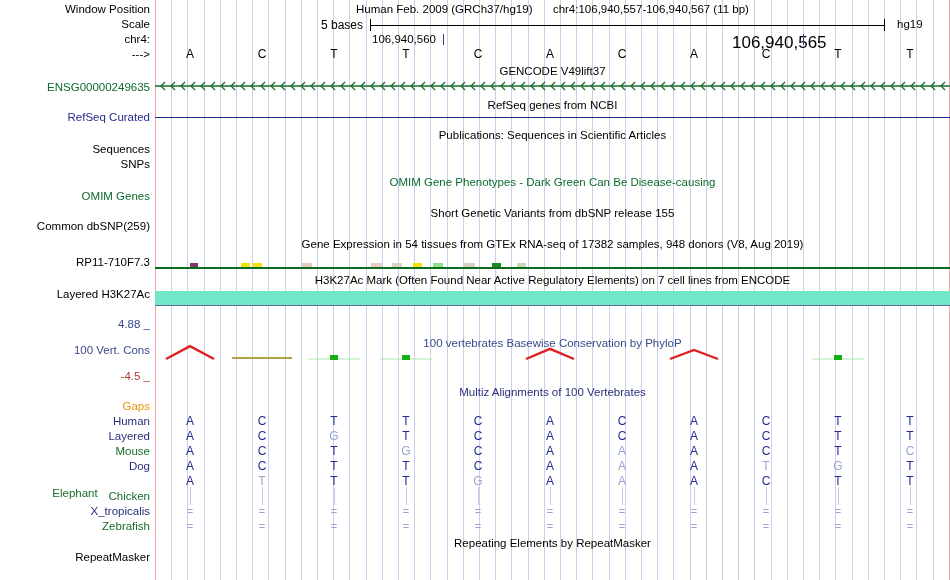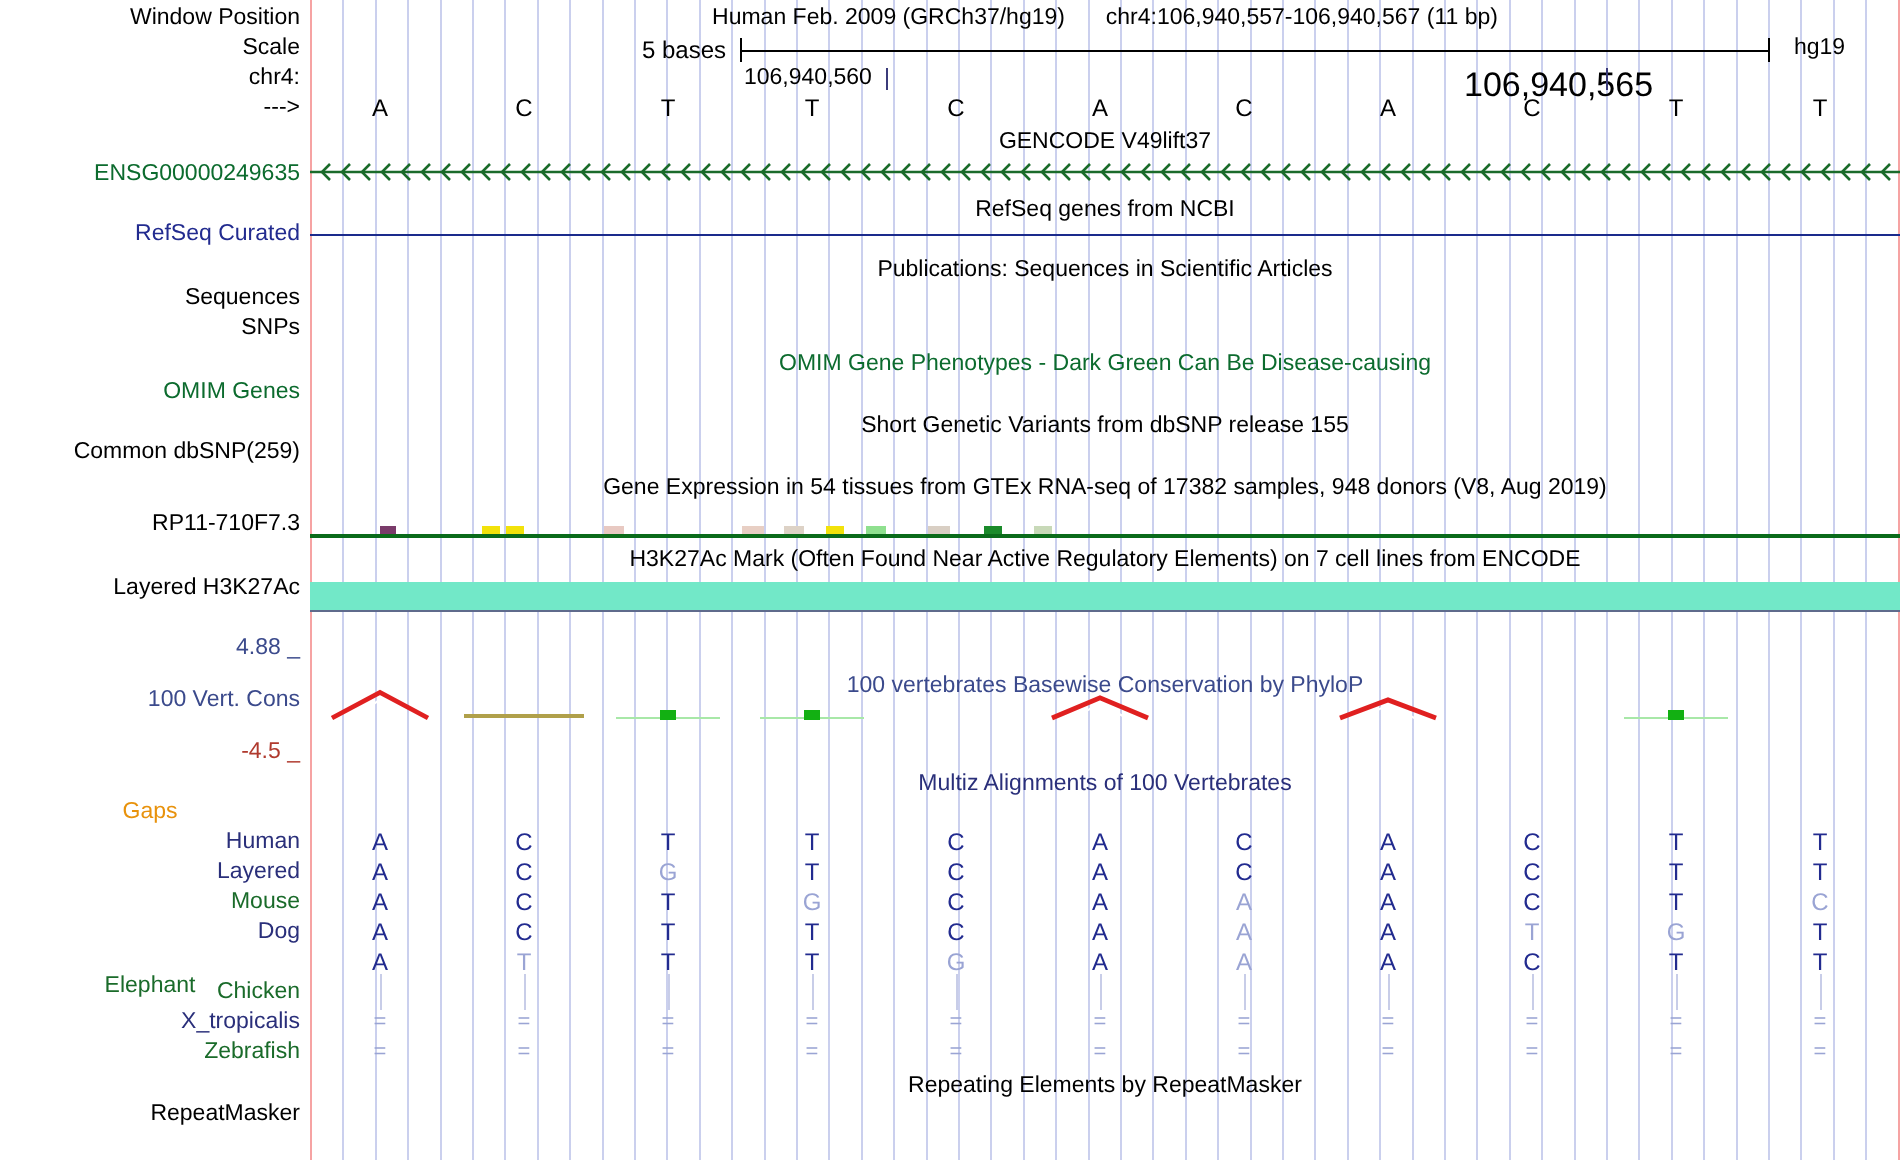--- a/index.html
+++ b/index.html
@@ -72,21 +72,21 @@
     <div class="lbl black hdr" style="top:158px;">SNPs</div>
     <div class="lbl green hdr" style="top:190px;">OMIM Genes</div>
     <div class="lbl black hdr" style="top:220px;">Common dbSNP(259)</div>
     <div class="lbl black hdr" style="top:256px;">RP11-710F7.3</div>
     <div class="lbl black hdr" style="top:288px;">Layered H3K27Ac</div>
 
     <div class="lbl slate hdr" style="top:318px;">4.88 _</div>
     <div class="lbl slate hdr" style="top:344px;">100 Vert. Cons</div>
     <div class="lbl brick hdr" style="top:370px;">-4.5 _</div>
 
-    <div class="lbl orange hdr" style="top:400px;text-align:center;">Gaps</div>
+    <div class="lbl orange hdr" style="top:400px;">Gaps</div>
 
     <div class="lbl hdr" style="top:415px;color:#2a2f7a;">Human</div>
     <div class="lbl hdr" style="top:430px;color:#2a2f7a;">Layered</div>
     <div class="lbl hdr" style="top:445px;color:#1a6b2a;">Mouse</div>
     <div class="lbl hdr" style="top:460px;color:#2a2f7a;">Dog</div>
     <div class="lbl hdr" style="top:487px;color:#1a6b2a;text-align:center;">Elephant</div>
     <div class="lbl hdr" style="top:490px;color:#1a6b2a;">Chicken</div>
     <div class="lbl hdr" style="top:505px;color:#2a2f7a;">X_tropicalis</div>
     <div class="lbl hdr" style="top:520px;color:#1a6b2a;">Zebrafish</div>
 

